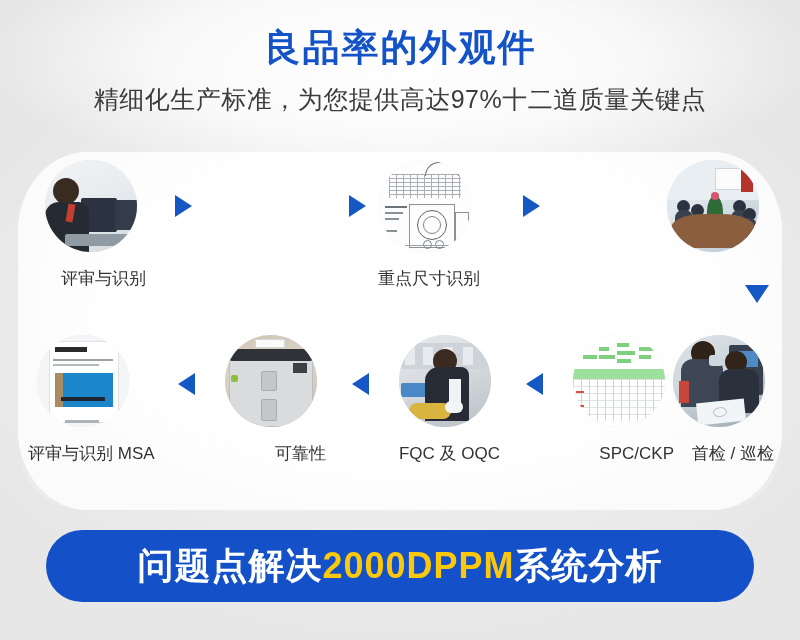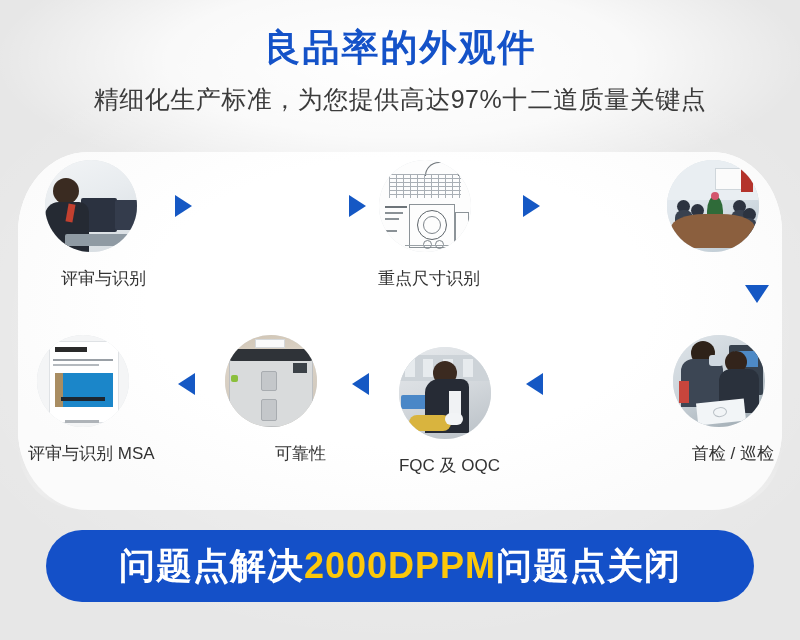--- a/index.html
+++ b/index.html
@@ -358,21 +358,21 @@
           <div class="d2"></div>
           <div class="p"></div>
           <div class="g"></div>
       </div>
     </div>
     <div class="step-label">可靠性</div>
   </div>
 
   <div class="arrow arrow-left" style="left:334px;top:38px"></div>
 
-  <div class="step" style="left:372px;top:12px">
+  <div class="step" style="left:372px;top:0">
     <div class="circle">
       <div class="img art-fqc">
         <div class="shelf">
             <i style="left:6px"></i>
             <i style="left:24px"></i>
             <i style="left:44px"></i>
             <i style="left:64px"></i>
           </div>
         <div class="blue"></div>
           <div class="head"></div>
@@ -380,20 +380,42 @@
         <div class="white"></div>
           <div class="gold"></div>
           <div class="hand"></div>
       </div>
     </div>
     <div class="step-label">FQC 及 OQC</div>
   </div>
 
   <div class="arrow arrow-left" style="left:508px;top:38px"></div>
 
+  <div class="step" style="left:546px;top:0">
+    <div class="circle">
+      <div class="img art-spc">
+        <div class="top">
+          <b style="left:2px;top:12px;width:14px"></b>
+          <b style="left:18px;top:4px;width:10px"></b>
+          <b style="left:18px;top:12px;width:16px"></b>
+          <b style="left:36px;top:0px;width:12px"></b>
+          <b style="left:36px;top:8px;width:18px"></b>
+          <b style="left:36px;top:16px;width:14px"></b>
+          <b style="left:58px;top:4px;width:16px"></b>
+          <b style="left:58px;top:12px;width:12px"></b>
+        </div>
+        <div class="hdr"></div>
+        <div class="grid"></div>
+        <div class="rmk" style="top:56px"></div>
+        <div class="rmk" style="top:70px"></div>
+        <div class="rmk" style="top:78px"></div>
+      </div>
+    </div>
+    <div class="step-label">SPC/CKP</div>
+  </div>
 
   <div class="arrow arrow-left" style="left:682px;top:38px"></div>
 
   <div class="step" style="right:8px;top:0">
     <div class="circle">
       <div class="img art-fai">
         <div class="mach">
             <i></i>
             <u></u>
           </div>
@@ -406,14 +428,14 @@
         <div class="doc">
             <i></i>
           </div>
       </div>
     </div>
     <div class="step-label">首检 / 巡检</div>
   </div>
 </div>
 
 <div class="banner">
-  <div class="banner-text"><span>问题点解决</span><span class="hl">2000DPPM</span><span>问题点关闭</span></div>
+  <div class="banner-text"><span>问题点解决</span><span class="hl">2000DPPM</span><span>系统分析</span></div>
 </div>
 
 </body></html>

